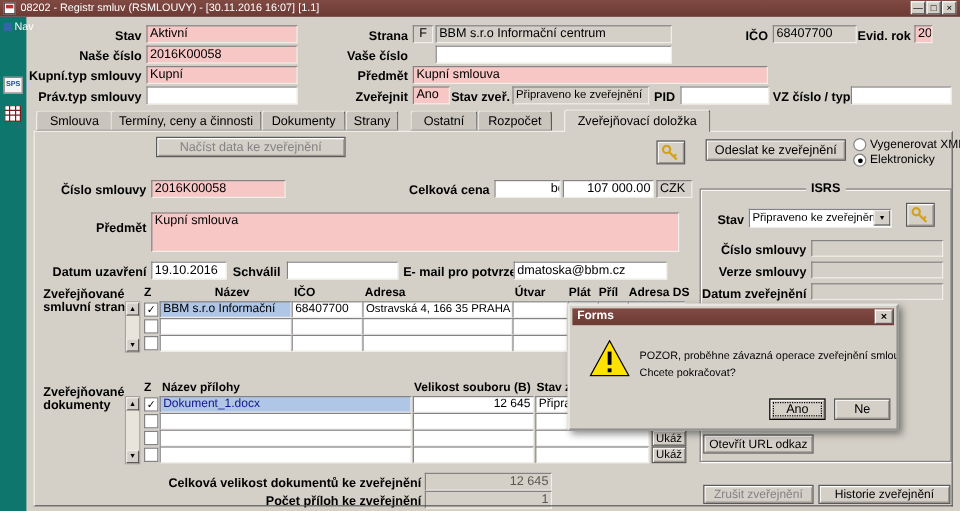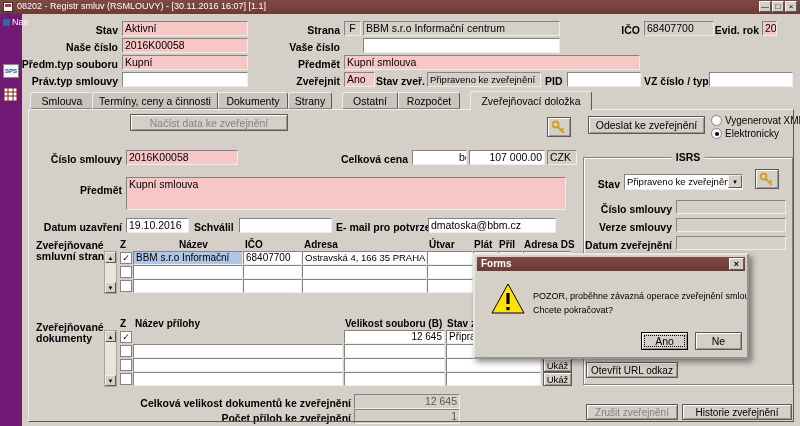--- a/index.html
+++ b/index.html
@@ -3,21 +3,21 @@
 <meta charset="utf-8">
 <style>
   *{margin:0;padding:0;box-sizing:border-box;}
   body{background:#808080;font-family:"Liberation Sans",sans-serif;}
   #screen{position:relative;width:800px;height:426px;background:#d4d0c8;font-size:11px;overflow:hidden;color:#000;}
   .titlebar{position:absolute;left:0;top:0;width:800px;height:14px;background:linear-gradient(#804a43,#6d3a34);color:#fff;}
   .ttext{position:absolute;left:17px;top:1px;font-size:9px;white-space:nowrap;}
   .ticon{position:absolute;left:3px;top:2px;width:10px;height:10px;background:#fff;border:1px solid #333;}
   .ticon::after{content:"";position:absolute;left:1px;top:1px;width:6px;height:3px;background:#c03030;}
   .wbtn{position:absolute;top:1px;width:12px;height:11px;background:#d4d0c8;border:1px solid;border-color:#fff #5a5a5a #5a5a5a #fff;font-size:8px;line-height:9px;text-align:center;color:#000;cursor:pointer;}
-  .sidebar{position:absolute;left:0;top:14px;width:22px;height:412px;background:#701a75;}
+  .sidebar{position:absolute;left:0;top:14px;width:22px;height:412px;background:#0f766e;}
   .navdot{position:absolute;left:3px;top:5px;width:7px;height:7px;background:#3465a8;}
   .navtxt{position:absolute;left:12px;top:3px;color:#fff;font-size:9px;}
   .sps{position:absolute;left:3px;top:50px;width:16px;height:14px;background:#f4f4f4;border:1px solid #888;color:#1d4ea8;font-size:6px;font-weight:bold;text-align:center;line-height:13px;}
   .gridicon{position:absolute;left:4px;top:74px;width:14px;height:14px;}
   .lbl{position:absolute;font-weight:bold;font-size:10.5px;white-space:nowrap;}
   .lblr{text-align:right;}
   .fld{position:absolute;height:15px;background:#fff;border:1px solid;border-color:#848284 #f0eee8 #f0eee8 #848284;font-size:10.5px;line-height:13px;padding:0 2px;white-space:nowrap;overflow:hidden;}
   .pink{background:#f6c7c5;}
   .ro{background:#d4d0c8;}
   .tr{text-align:right;}
@@ -85,21 +85,21 @@
   <div class="lbl lblr" style="left:596px;top:24px;width:44px;">IČO</div>
   <div class="fld ro" style="left:644px;top:21px;width:70px;">68407700</div>
   <div class="lbl lblr" style="left:712px;top:24px;width:47px;">Evid. rok</div>
   <div class="fld pink tc" style="left:762px;top:21px;width:15px;">2016</div>
 
   <div class="lbl lblr" style="left:40px;top:41px;width:78px;">Naše číslo</div>
   <div class="fld pink" style="left:122px;top:38px;width:126px;">2016K00058</div>
   <div class="lbl lblr" style="left:286px;top:41px;width:54px;">Vaše číslo</div>
   <div class="fld" style="left:363px;top:38px;width:197px;"></div>
 
-  <div class="lbl lblr" style="left:8px;top:58px;width:110px;">Předm.typ souboru</div>
+  <div class="lbl lblr" style="left:8px;top:58px;width:110px;">Kupní.typ smlouvy</div>
   <div class="fld pink" style="left:122px;top:55px;width:126px;">Kupní</div>
   <div class="lbl lblr" style="left:290px;top:58px;width:50px;">Předmět</div>
   <div class="fld pink" style="left:344px;top:55px;width:296px;">Kupní smlouva</div>
 
   <div class="lbl lblr" style="left:14px;top:75px;width:104px;">Práv.typ smlouvy</div>
   <div class="fld" style="left:122px;top:72px;width:126px;"></div>
   <div class="lbl lblr" style="left:290px;top:75px;width:50px;">Zveřejnit</div>
   <div class="fld pink" style="left:344px;top:72px;width:31px;">Ano</div>
   <div class="lbl lblr" style="left:376px;top:75px;width:48px;">Stav zveř.</div>
   <div class="fld ro dtext" style="left:427px;top:72px;width:114px;">Připraveno ke zveřejnění</div>
@@ -199,20 +199,21 @@
   <div class="hdr" style="left:135px;top:318px;">Název přílohy</div>
   <div class="hdr" style="left:345px;top:318px;">Velikost souboru (B)</div>
   <div class="hdr" style="left:447px;top:318px;">Stav zveř</div>
 
   <div class="vscroll" style="left:104px;top:330px;height:57px;">
     <div class="sbtn up">▲</div>
     <div class="sbtn dn">▼</div>
   </div>
 
   <span class="cb" style="left:120px;top:331px;">✓</span>
+  <div class="cell sel navy" style="left:133px;top:330px;width:210px;">Dokument_1.docx</div>
   <div class="cell tr" style="left:344px;top:330px;width:101px;">12 645</div>
   <div class="cell" style="left:446px;top:330px;width:95px;">Připraveno</div>
   <div class="btn" style="left:543px;top:330px;width:29px;height:14px;font-size:9.5px;">Ukáž</div>
 
   <span class="cb" style="left:120px;top:345px;"></span>
   <div class="cell pink" style="left:133px;top:344px;width:210px;"></div>
   <div class="cell pink" style="left:344px;top:344px;width:101px;"></div>
   <div class="cell pink" style="left:446px;top:344px;width:95px;"></div>
   <div class="btn" style="left:543px;top:344px;width:29px;height:14px;font-size:9.5px;">Ukáž</div>
 

